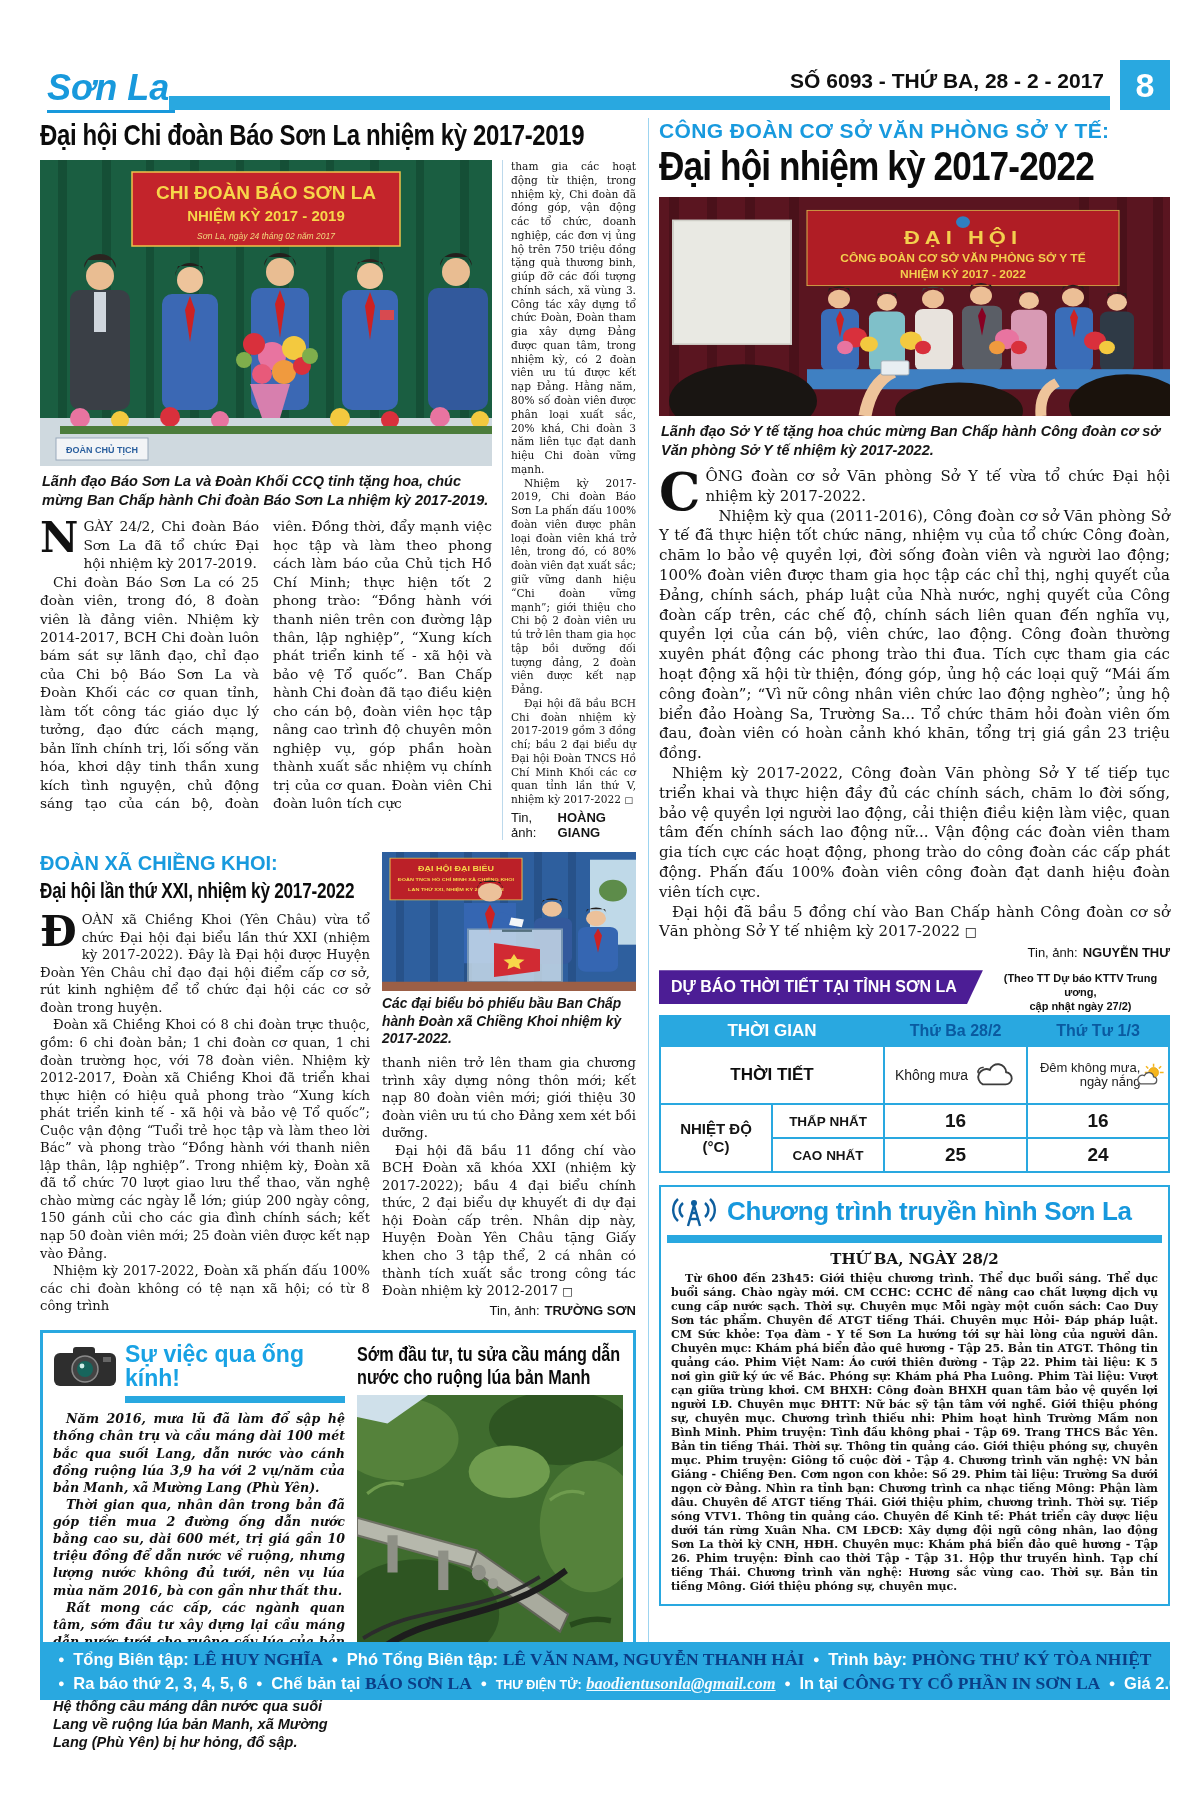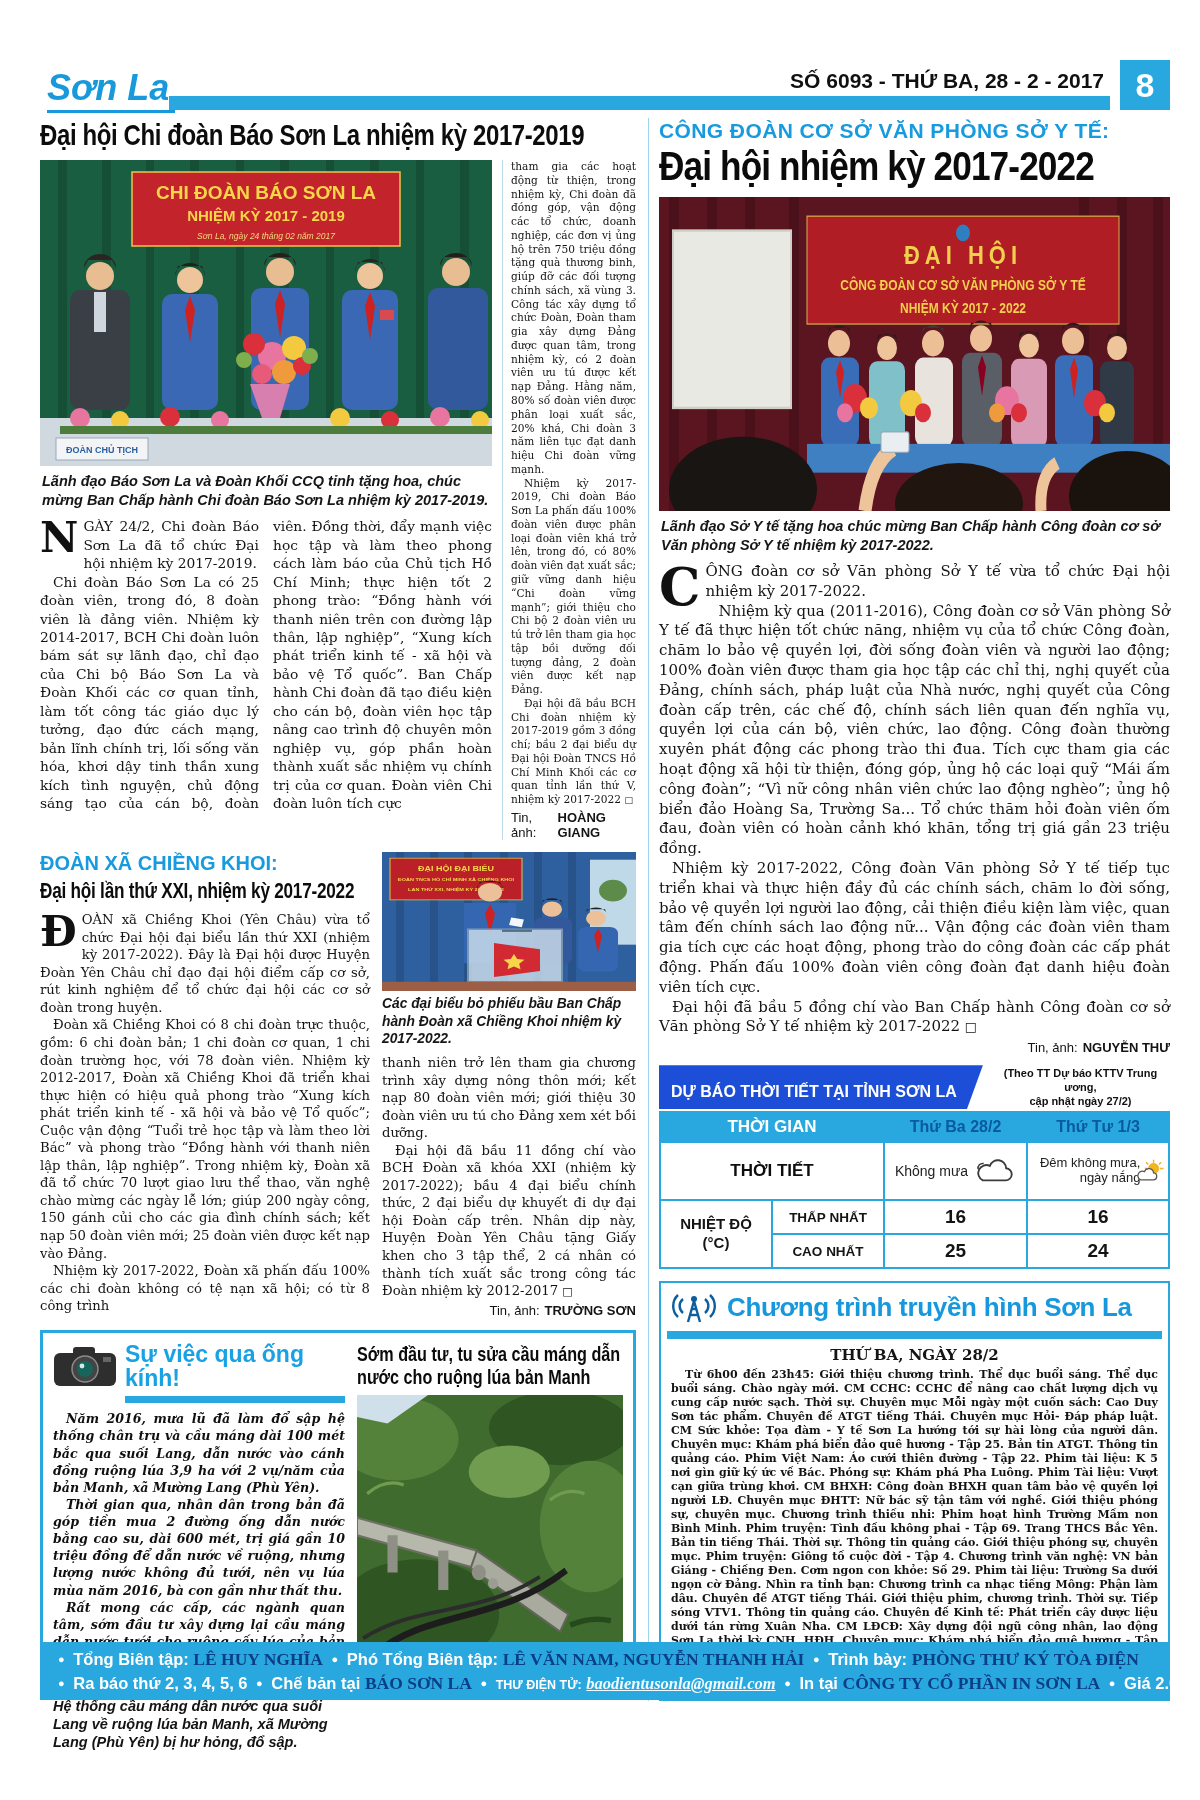--- a/index.html
+++ b/index.html
@@ -60,27 +60,27 @@
   .feat-divider{border-top:2px solid #2b2b2b;width:76%;margin:7px 0 5px;}
   .feat-caption{font:italic 700 14.5px/1.25 "Liberation Sans",sans-serif;}
   .feat-right{flex:1;display:flex;flex-direction:column;}
   .feat-headline{font:800 21px/1.12 "Liberation Sans",sans-serif;color:#0b0b0b;width:130%;
                  transform:scaleX(0.77);transform-origin:0 0;margin:0 0 6px;}
   .photo3{flex:1;}
   
   .a3-kicker{font:800 21px/1.2 "Liberation Sans",sans-serif;color:#189ade;letter-spacing:0.4px;margin:0 0 3px;}
   .a3-title{font:800 40px/1.02 "Liberation Sans",sans-serif;letter-spacing:-1px;color:#0b0b0b;
             transform:scaleX(0.88);transform-origin:0 50%;white-space:nowrap;margin:0 0 10px;}
-  .photoA3{height:314px;}
+  .photoA3{height:219px;}
   .a3-body{font-size:15px;line-height:1.32;text-align:justify;margin-top:2px;}
   
   .weather{margin-top:10px;}
   .w-head{display:flex;align-items:flex-start;gap:8px;}
-  .w-tab{background:#1d4ed8;color:#fff;font:800 16px/1 "Liberation Sans",sans-serif;
-         padding:19px 26px 9px 12px;clip-path:polygon(0 0,100% 0,calc(100% - 16px) 100%,0 100%);}
+  .w-tab{background:#4c1d95;color:#fff;font:800 16px/1 "Liberation Sans",sans-serif;
+         padding:9px 26px 9px 12px;clip-path:polygon(0 0,100% 0,calc(100% - 16px) 100%,0 100%);}
   .w-note{flex:1;font:700 11px/1.25 "Liberation Sans",sans-serif;color:#111;text-align:center;padding-top:2px;}
   .w-table{width:100%;border-collapse:collapse;margin-top:2px;table-layout:fixed;}
   .w-table td{border:2px solid #29a8e0;font-family:"Liberation Sans",sans-serif;text-align:center;padding:4px;}
   .w-blue{background:#29a8e0;}
   .w-time{color:#fff;font-weight:800;font-size:17px;}
   .w-date{color:#0a5aa0;font-weight:800;font-size:16px;}
   .w-rowlabel{font-weight:800;font-size:17px;color:#0d0d0d;}
   .w-cond{font-size:14px;color:#222;}
   .w-cond .cell{display:flex;align-items:center;justify-content:center;gap:4px;}
   .w-cond2{font-size:13px;line-height:1.15;text-align:right;}
@@ -534,21 +534,21 @@
     </div>
   </div>
 
   <div class="footer">
     <div class="f-line">
       <span class="f-dot">●</span>
       <span>Tổng Biên tập:</span> <span class="f-name">LÊ HUY NGHĨA</span>
       <span class="f-dot">●</span>
       <span>Phó Tổng Biên tập:</span> <span class="f-name">LÊ VĂN NAM, NGUYỄN THANH HẢI</span>
       <span class="f-dot">●</span>
-      <span>Trình bày:</span> <span class="f-name">PHÒNG THƯ KÝ TÒA ĐIỆN</span>
+      <span>Trình bày:</span> <span class="f-name">PHÒNG THƯ KÝ TÒA NHIỆT</span>
     </div>
     <div class="f-line">
       <span class="f-dot">●</span>
       <span>Ra báo thứ 2, 3, 4, 5, 6</span>
       <span class="f-dot">●</span>
       <span>Chế bản tại</span> <span class="f-name">BÁO SƠN LA</span>
       <span class="f-dot">●</span>
       <span style="font-size:12.5px">THƯ ĐIỆN TỬ:</span>
       <a class="f-email">baodientusonla@gmail.com</a>
       <span class="f-dot">●</span>

